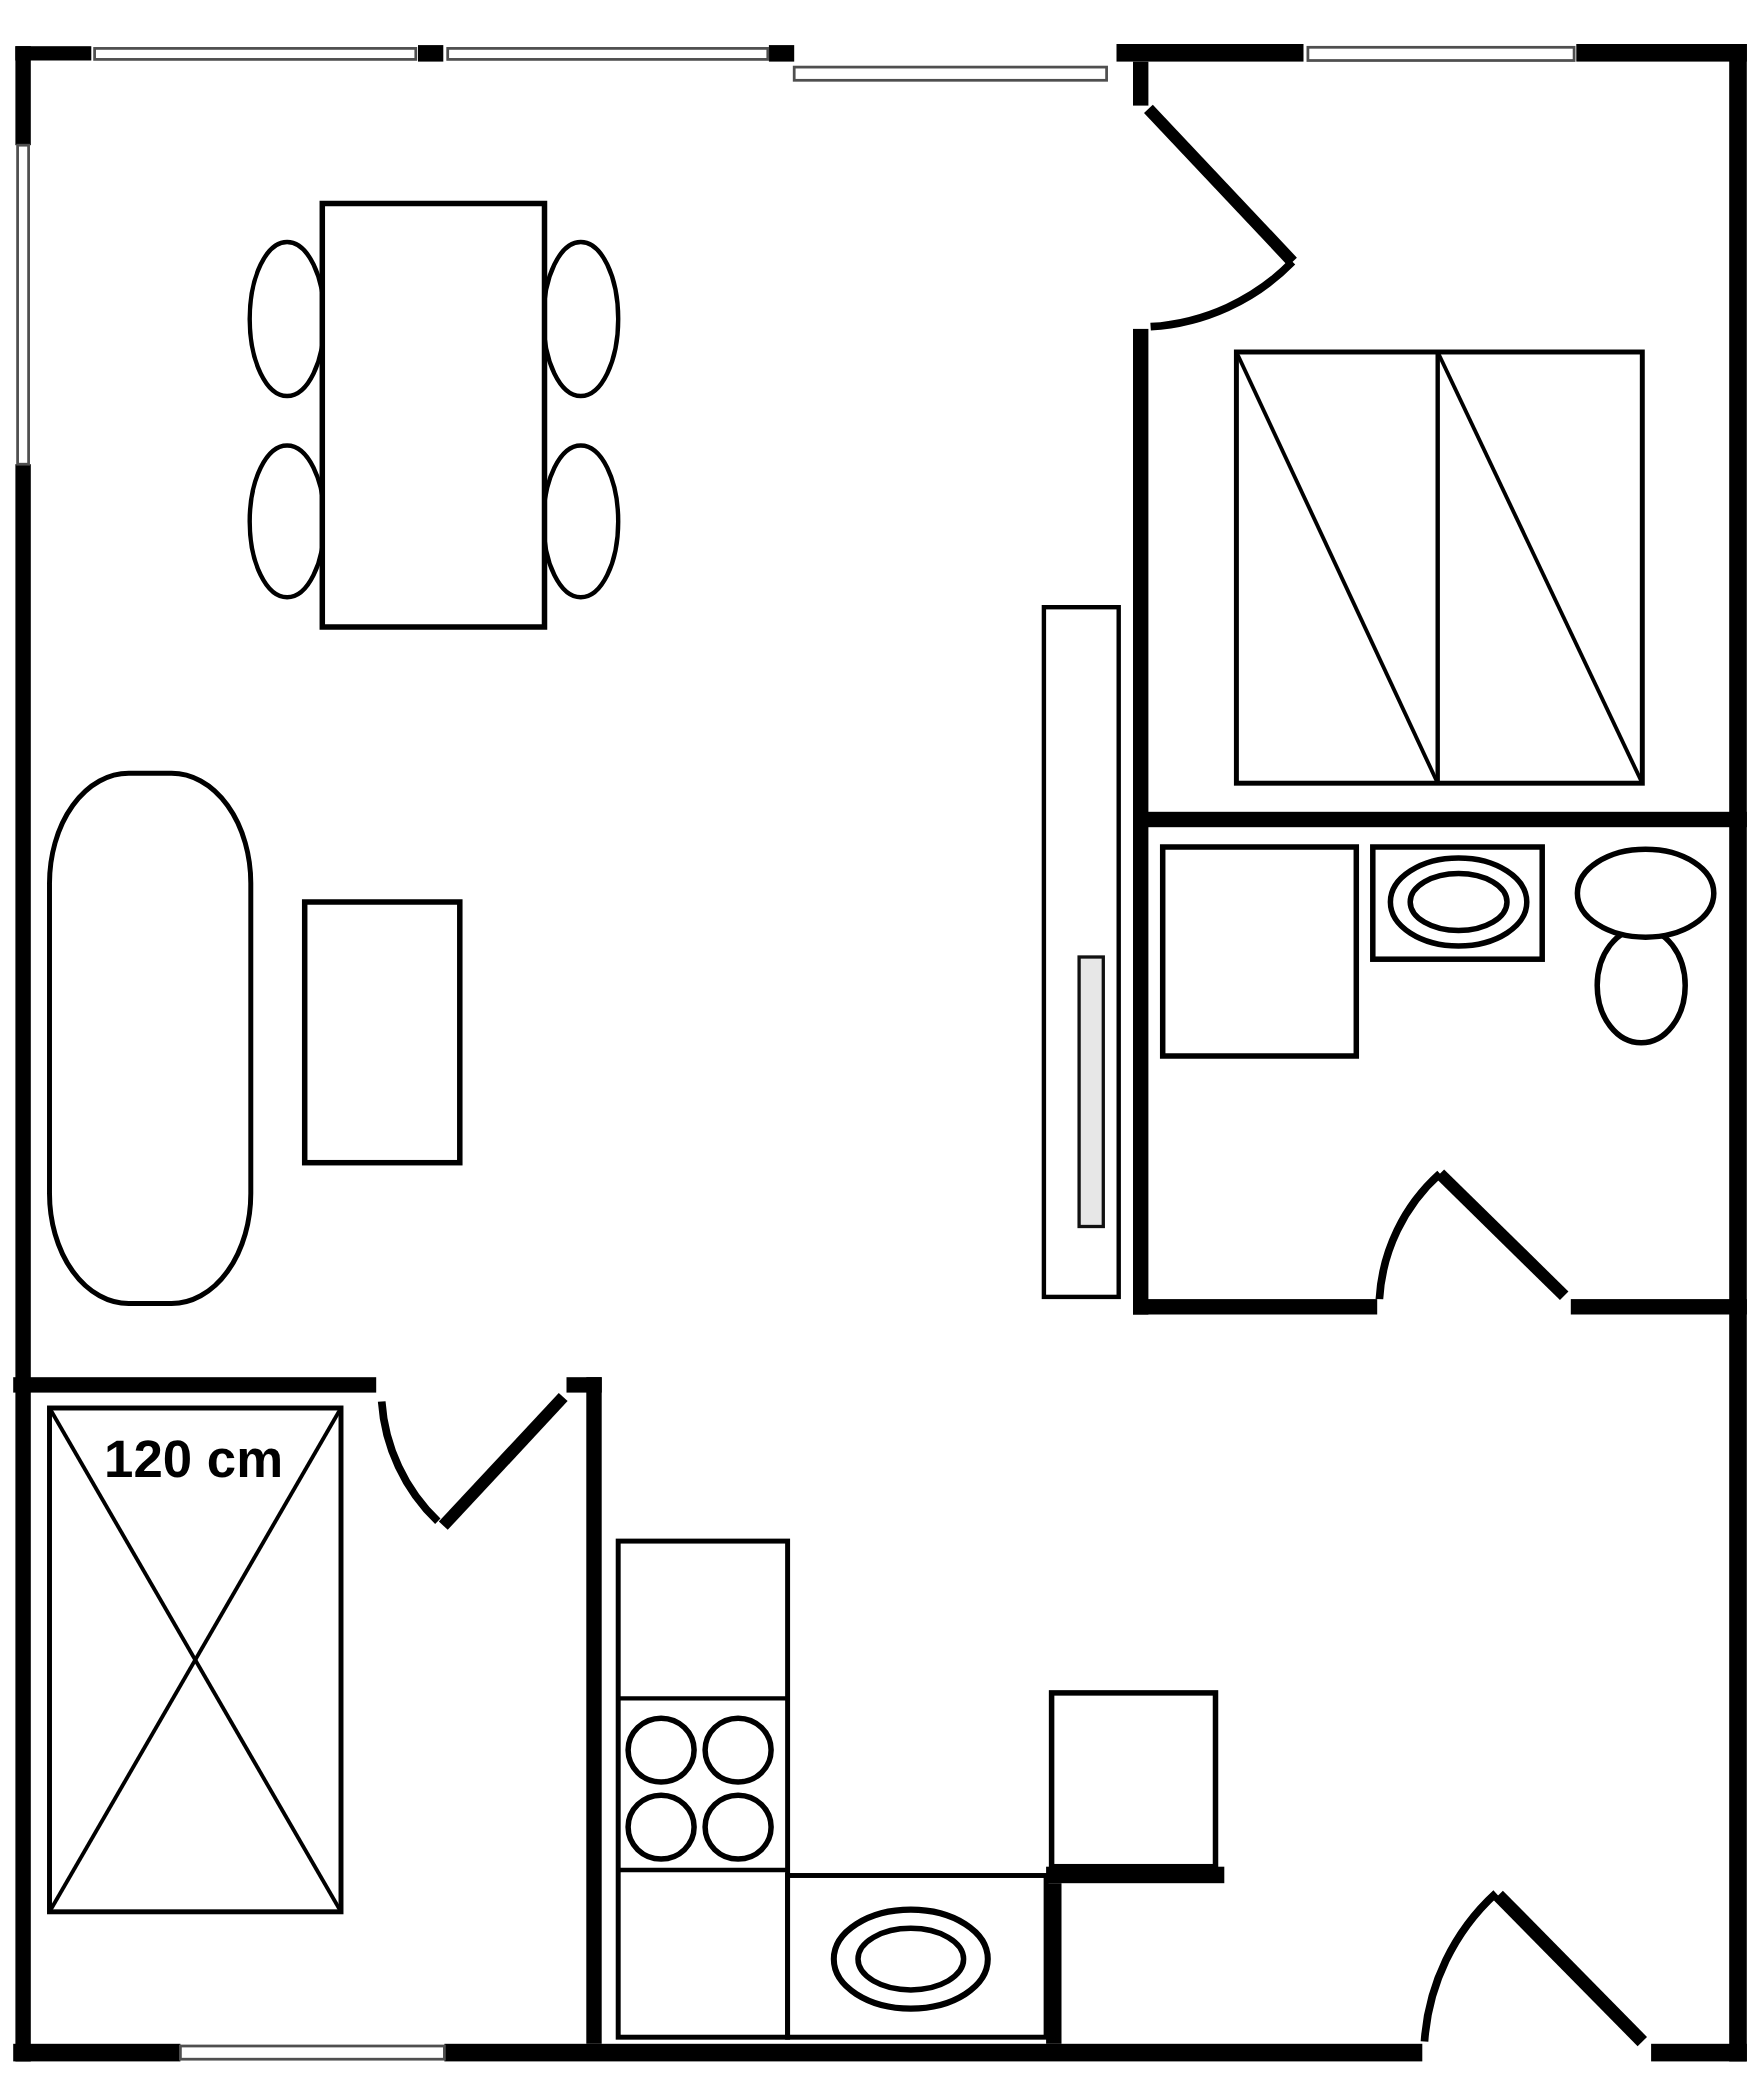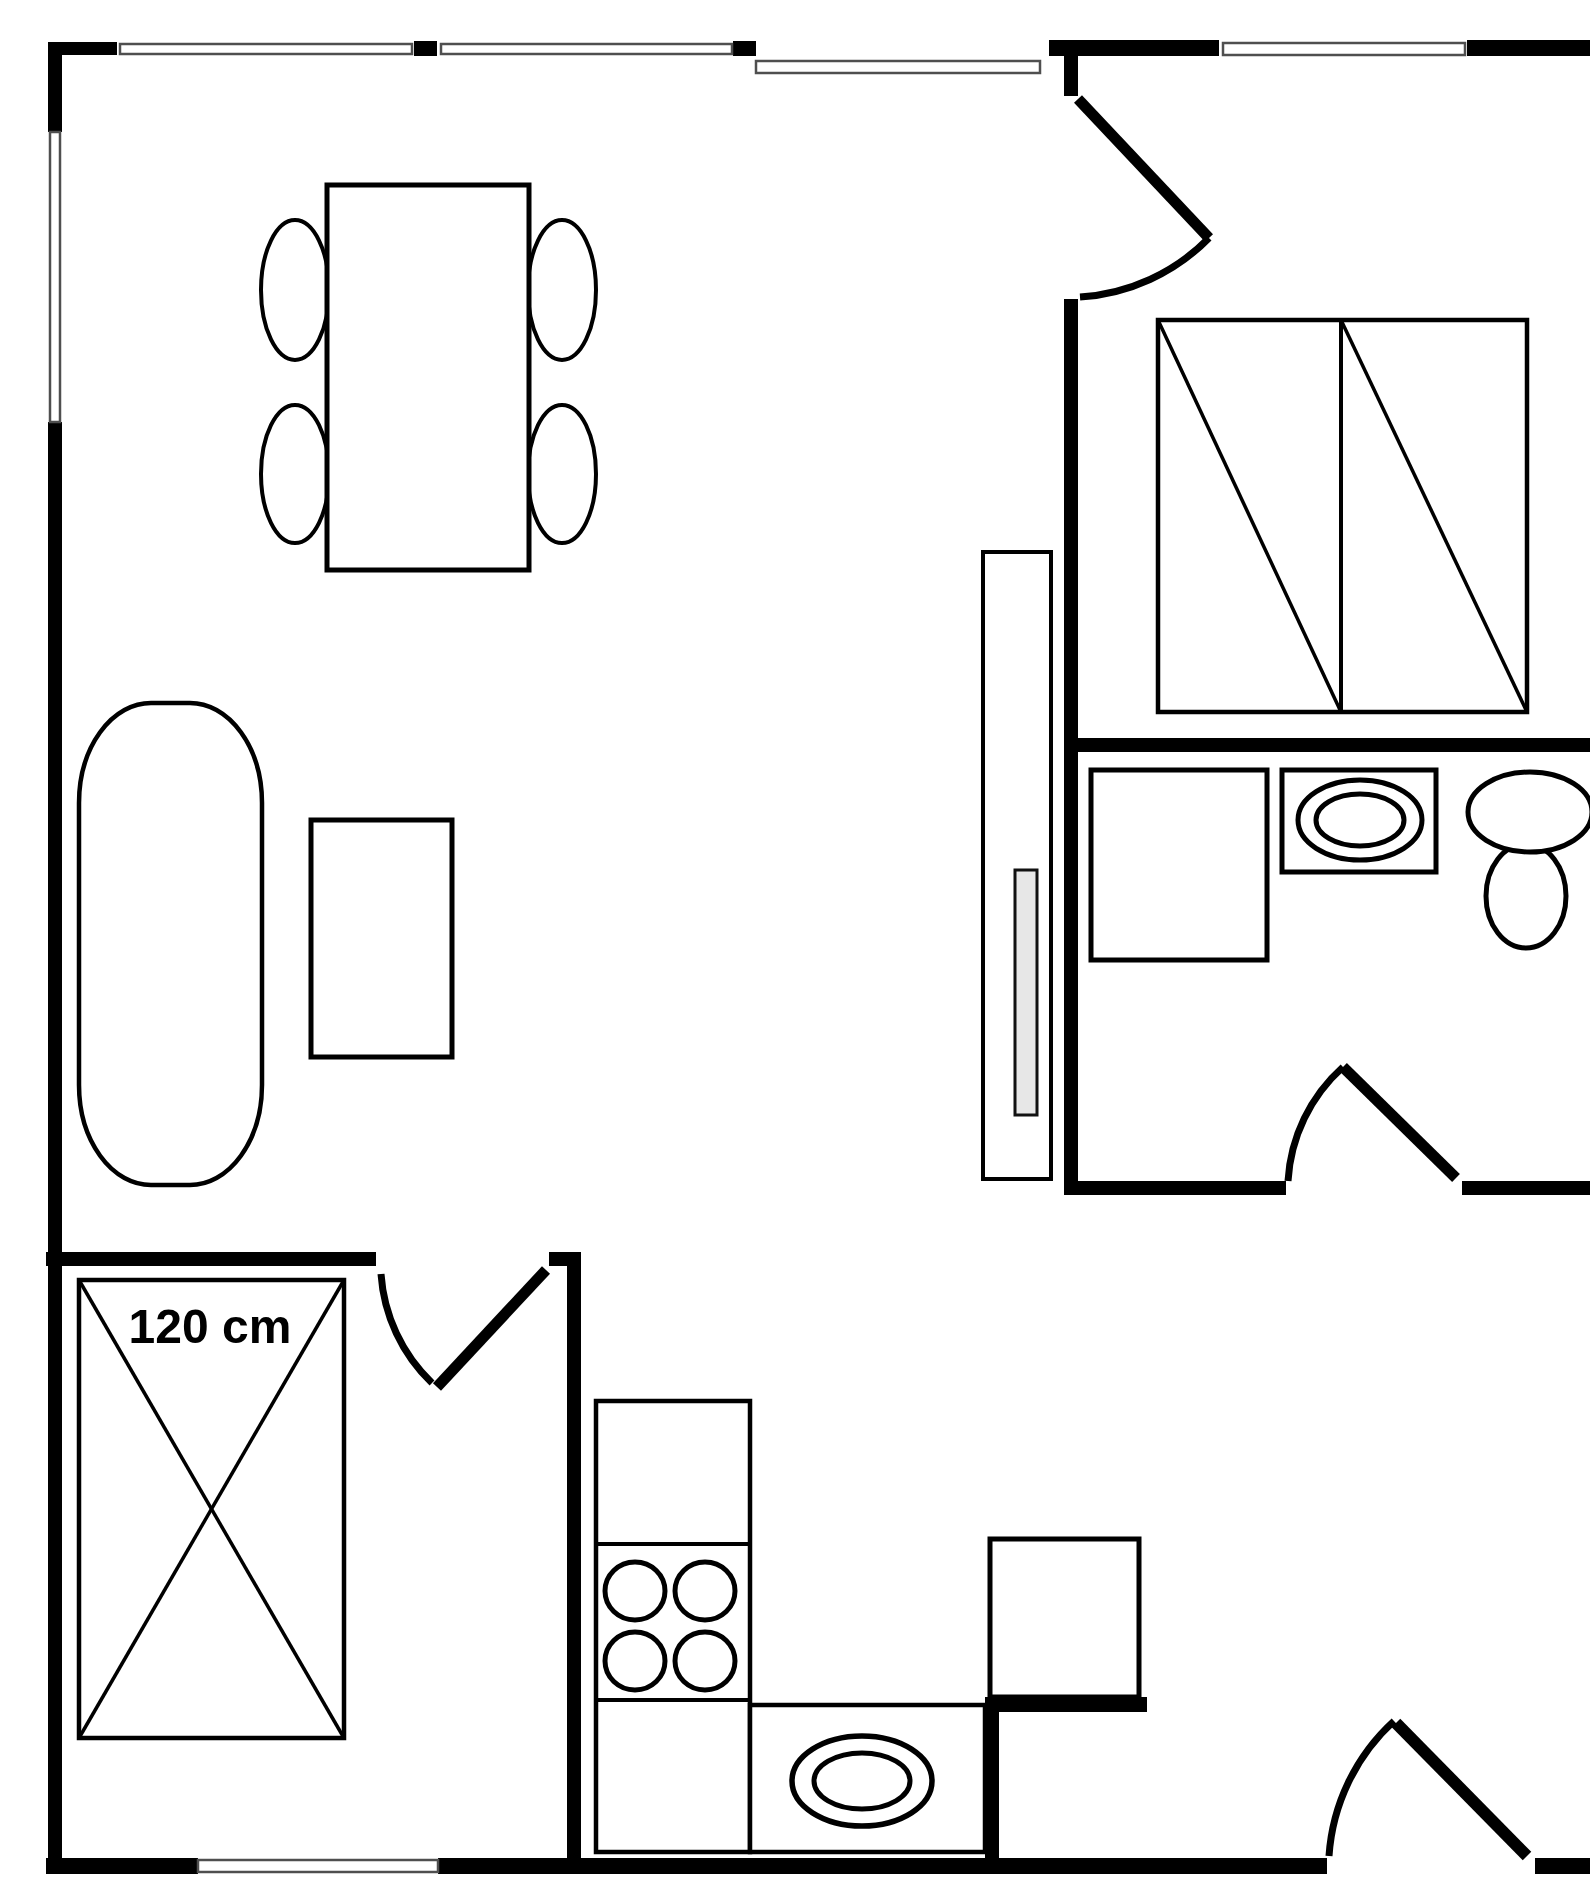--- a/index.html
+++ b/index.html
@@ -4,21 +4,21 @@
 <style>
   :root{
     --wall:#000000;
     --background:#ffffff;
     --furniture-outline:#000000;
     --window-outline:#4f4f4f;
     --window-fill:#ffffff;
     --cabinet-handle-fill:#e7e7e7;
   }
   html,body{margin:0;padding:0;background:var(--background);}
-  .plan-wrap{width:1509px;height:1889px;background:var(--background);padding-left:34px;}
+  .plan-wrap{width:1509px;height:1889px;background:var(--background);}
   svg{display:block;}
   .wall{fill:var(--wall);stroke:none;}
   .window{fill:var(--window-fill);stroke:var(--window-outline);stroke-width:2.5;}
   .furn{fill:#ffffff;stroke:var(--furniture-outline);}
   .line{stroke:var(--furniture-outline);fill:none;}
   .door-leaf{stroke:var(--wall);fill:none;}
   .door-arc{stroke:var(--wall);fill:none;}
   .handle{fill:var(--cabinet-handle-fill);stroke:#111111;stroke-width:3;}
   .dim-label{
     font-family:"Liberation Sans", sans-serif;

